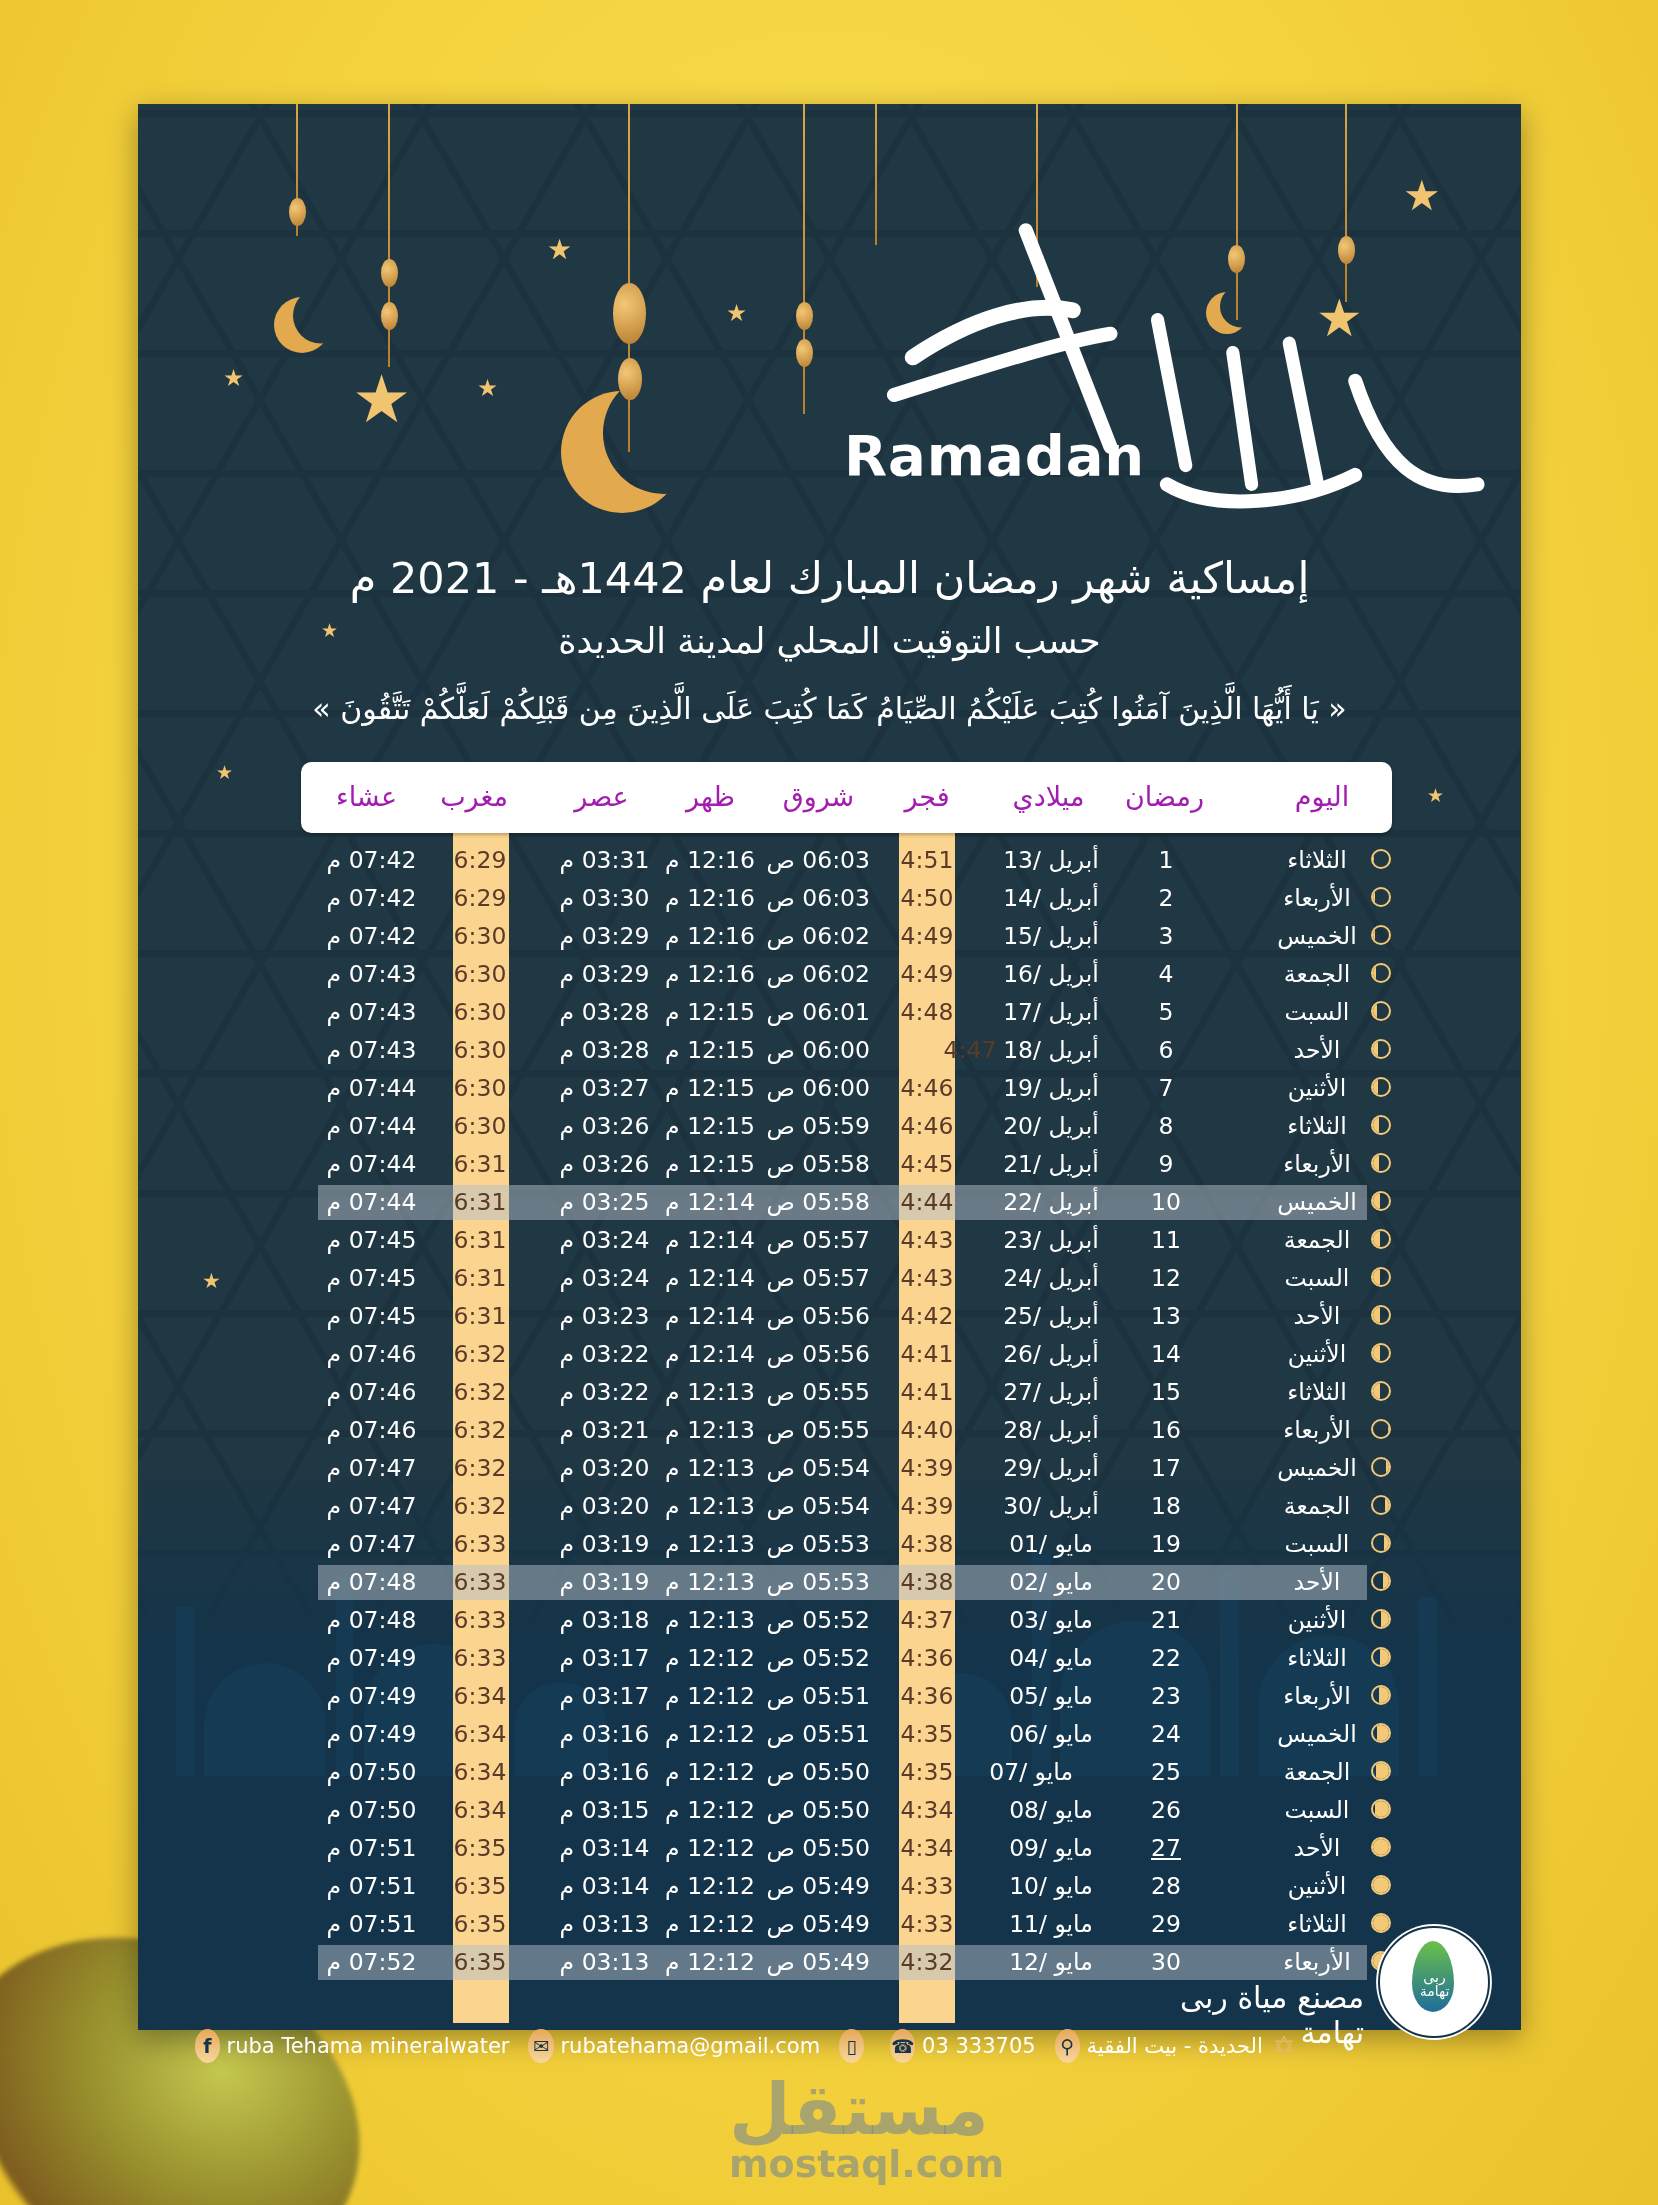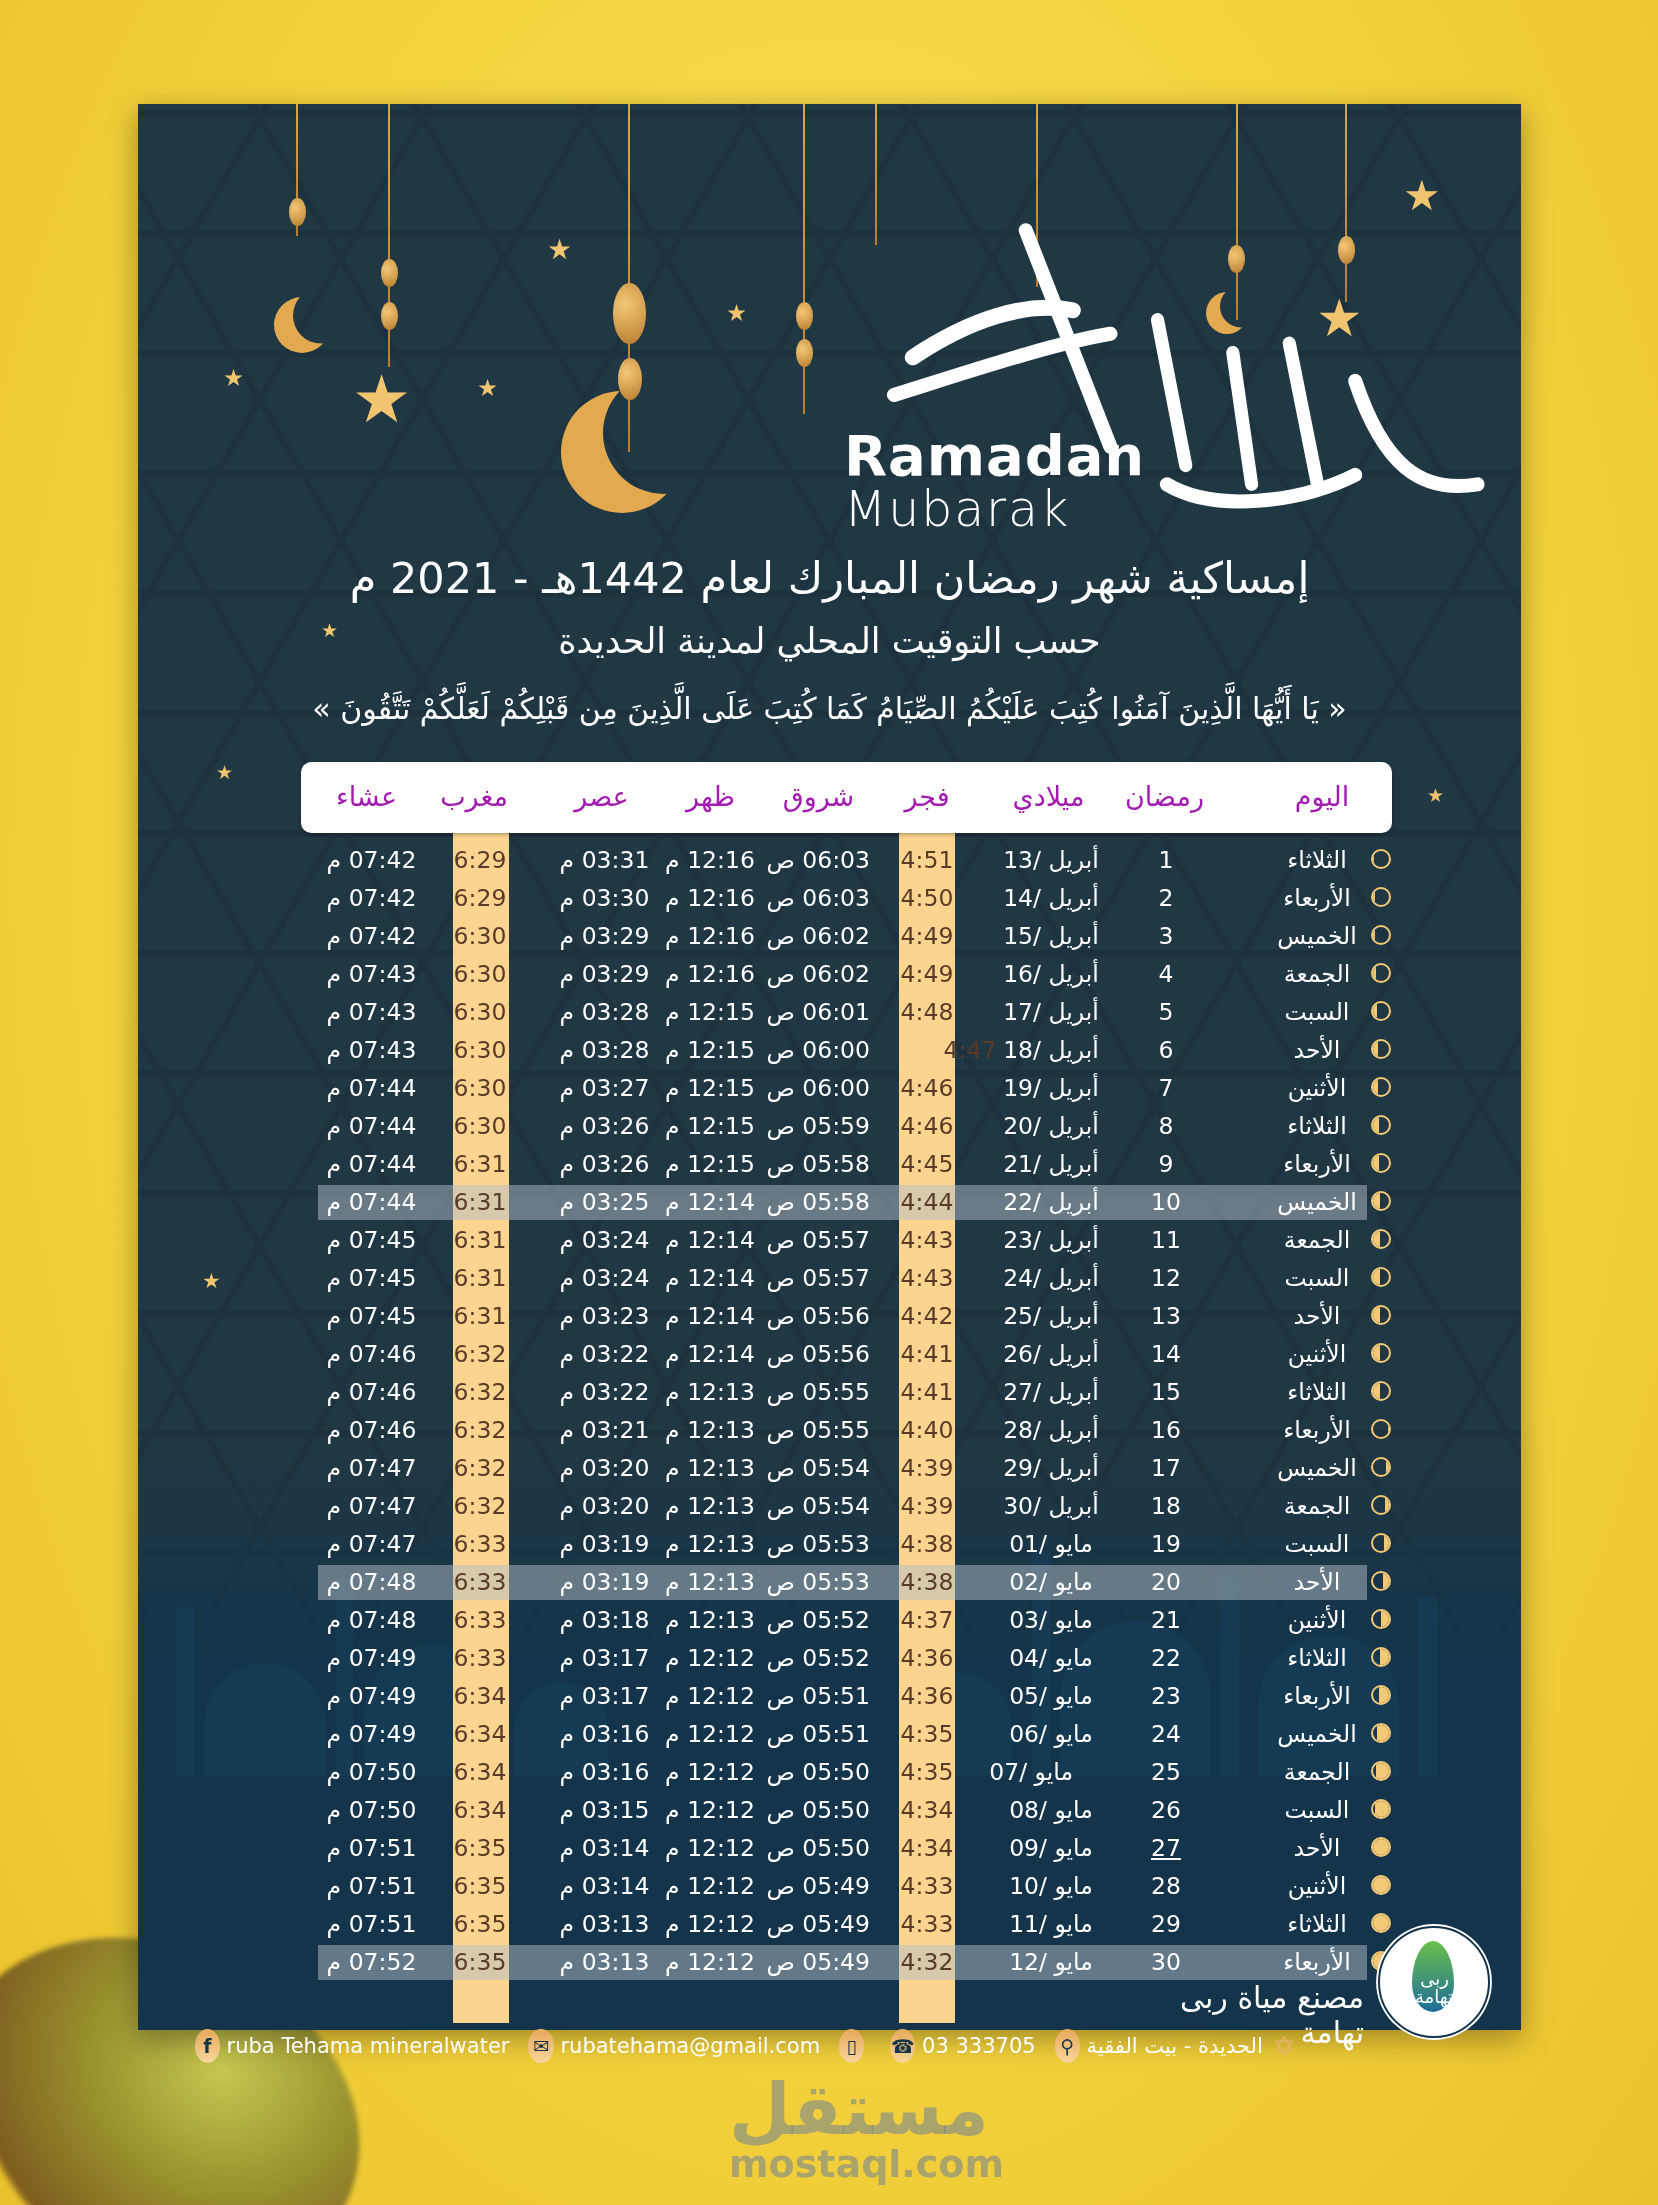--- a/index.html
+++ b/index.html
@@ -32,21 +32,21 @@
   .stripe{position:absolute;width:56px;background:#fbd48f;}
   .rows{position:absolute;left:301px;top:842px;width:1091px;}
   .row{position:relative;height:38px;}
   .row.hl::before{content:"";position:absolute;left:17px;right:25.4px;top:1.4px;bottom:2.4px;background:rgba(180,190,200,.5);}
   .cell{position:absolute;top:3.8px;font-size:23.5px;color:#fff;direction:rtl;text-align:center;white-space:nowrap;}
   .cell.gold{color:#5a3a28;}
   .moon{position:absolute;top:6.6px;width:20px;height:20px;border-radius:50%;border:2.4px solid #f3c877;box-sizing:border-box;background:transparent;overflow:hidden;}
   .moon i{position:absolute;top:0;bottom:0;background:#f3c877;}
   .logo{position:absolute;left:1378px;top:1926px;width:108px;height:108px;border-radius:50%;background:#fff;border:2.8px solid #13344a;box-shadow:0 0 0 1.9px #fff;}
   .logo .drop{position:absolute;left:32px;top:13px;width:42px;height:71px;border-radius:50% 50% 50% 50%/60% 60% 40% 40%;background:linear-gradient(#6ac04a,#1f6d9b);}
-  .logo .lt{position:absolute;left:36px;top:42px;width:37px;font-size:18px;color:#fff;text-align:center;direction:rtl;line-height:1;}
+  .logo .lt{position:absolute;left:36px;top:42px;width:37px;font-size:14px;color:#fff;text-align:center;direction:rtl;line-height:1;}
   .company{position:absolute;left:1129px;top:1980px;width:235px;text-align:right;color:#fff;font-size:30px;direction:rtl;}
   .footer{position:absolute;left:188px;top:2027px;width:1331px;height:38px;display:flex;flex-direction:row;align-items:center;color:#fff;font-size:21px;}
   .ficon{display:inline-block;width:25.4px;height:34px;border-radius:50%;background:linear-gradient(#e7a85a,#f8d79c);color:#13344a;font-size:19px;text-align:center;line-height:34px;margin:0 6.6px;font-weight:bold;}
   .watermark{position:absolute;left:729px;top:2074px;width:202px;text-align:center;color:rgba(110,130,150,.55);font-family:"DejaVu Sans",sans-serif;font-weight:bold;}
   .watermark .ar{font-size:71px;line-height:1;}
   .watermark .en{font-size:38px;line-height:1;}
 </style>
 </head>
 <body>
 
@@ -111,21 +111,20 @@
     <path d="M420 60 L 600 520" stroke-width="30"></path>
     <path d="M700 250 L 760 560" stroke-width="28"></path>
     <path d="M860 320 L 900 600" stroke-width="28"></path>
     <path d="M980 300 L 1040 600" stroke-width="28"></path>
     <path d="M1120 380 C 1180 560, 1260 620, 1380 600" stroke-width="30"></path>
     <path d="M720 600 C 820 660, 1000 640, 1120 580" stroke-width="30"></path>
   </g>
 </svg>
 <div class="header-en">
   <div class="l1">Ramadan</div>
-  <div class="l2">Mubarak</div>
 </div>
 
 <div class="title t1">إمساكية شهر رمضان المبارك لعام 1442هـ - 2021 م</div>
 <div class="title t2">حسب التوقيت المحلي لمدينة الحديدة</div>
 <div class="title t3">« يَا أَيُّهَا الَّذِينَ آمَنُوا كُتِبَ عَلَيْكُمُ الصِّيَامُ كَمَا كُتِبَ عَلَى الَّذِينَ مِن قَبْلِكُمْ لَعَلَّكُمْ تَتَّقُونَ »</div>
 
 <div class="stripe" style="left:899px;top:833px;height:1190px;"></div>
 <div class="stripe" style="left:453px;top:833px;height:1190px;"></div>
 
 <div class="table-header">

